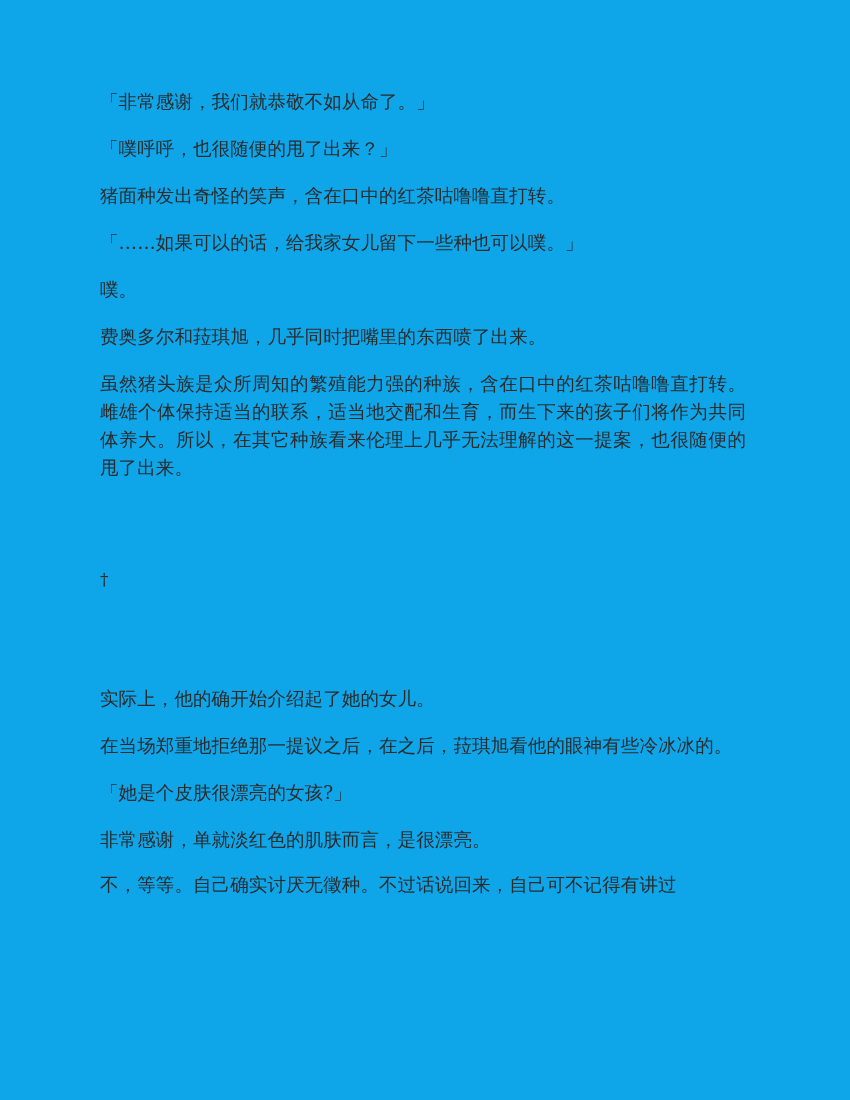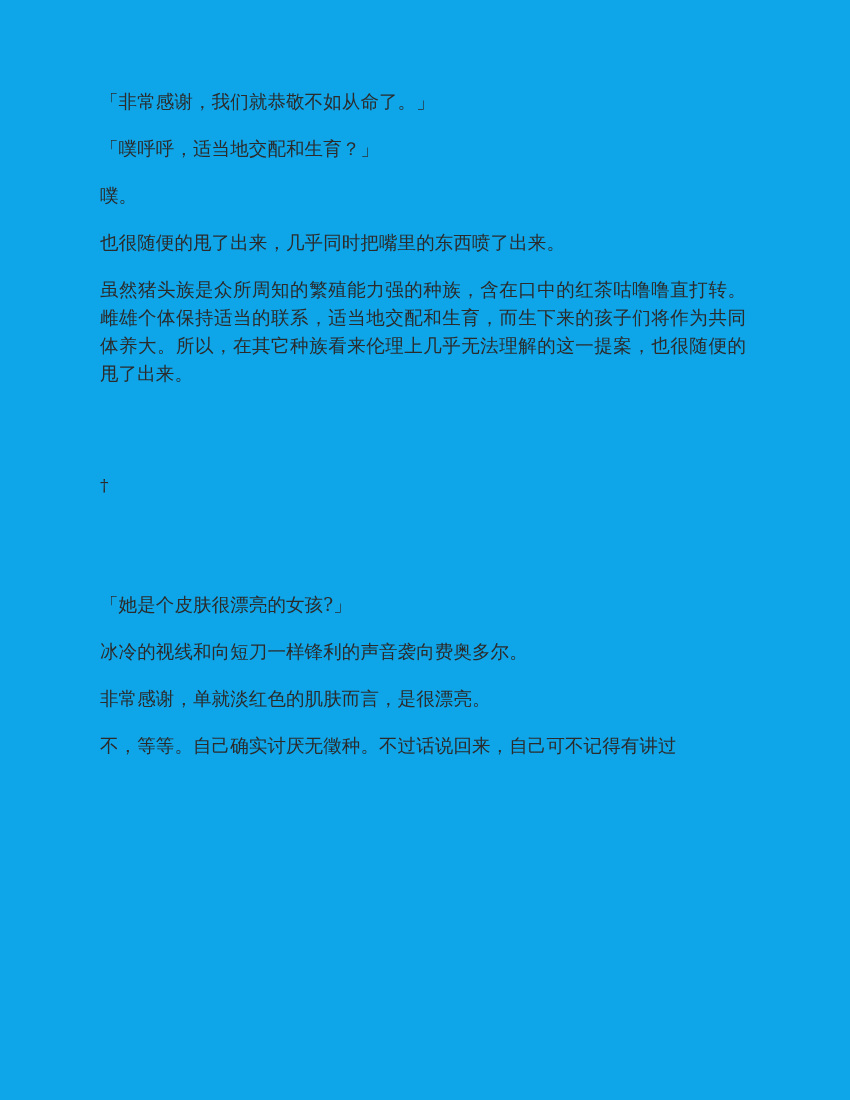--- a/index.html
+++ b/index.html
@@ -32,20 +32,21 @@
     color: #2b2b2b;
     margin: 0 0 19px 0;
     text-align: justify;
     text-justify: inter-character;
     letter-spacing: 0.1px;
     word-break: break-all;
   }
 
   .para:last-child {
     margin-bottom: 0;
+    font-family: Liberation Mono, monospace;
   }
 
   
   .scene-break {
     font-family: "DejaVu Serif", "Liberation Serif", serif;
     font-size: 17px;
     line-height: 28px;
     color: #2b2b2b;
     margin: 0;
     text-align: left;
@@ -61,41 +62,44 @@
   }
 </style>
 </head>
 <body>
 
 <div class="page">
   <div class="text-column">
 
     <p class="para">「非常感谢，我们就恭敬不如从命了。」</p>
 
-    <p class="para">「噗呼呼，适当地交配和生育？」</p>
+    <p class="para">「噗呼呼，也很随便的甩了出来？」</p>
 
+    <p class="para">猪面种发出奇怪的笑声，含在口中的红茶咕噜噜直打转。</p>
 
+    <p class="para">「……如果可以的话，给我家女儿留下一些种也可以噗。」</p>
 
     <p class="para">噗。</p>
 
-    <p class="para">也很随便的甩了出来，几乎同时把嘴里的东西喷了出来。</p>
+    <p class="para">费奥多尔和菈琪旭，几乎同时把嘴里的东西喷了出来。</p>
 
     <p class="para">虽然猪头族是众所周知的繁殖能力强的种族，含在口中的红茶咕噜噜直打转。雌雄个体保持适当的联系，适当地交配和生育，而生下来的孩子们将作为共同体养大。所以，在其它种族看来伦理上几乎无法理解的这一提案，也很随便的甩了出来。</p>
 
     <div class="spacer-before-break"></div>
 
     <p class="scene-break">†</p>
 
     <div class="spacer-after-break"></div>
 
+    <p class="para">实际上，他的确开始介绍起了她的女儿。</p>
 
+    <p class="para">在当场郑重地拒绝那一提议之后，在之后，菈琪旭看他的眼神有些冷冰冰的。</p>
 
     <p class="para">「她是个皮肤很漂亮的女孩?」</p>
 
-    <p class="para">冰冷的视线和向短刀一样锋利的声音袭向费奥多尔。</p>
 
     <p class="para">非常感谢，单就淡红色的肌肤而言，是很漂亮。</p>
 
 
     <p class="para">不，等等。自己确实讨厌无徵种。不过话说回来，自己可不记得有讲过</p>
 
   </div>
 </div>
 
 </body></html>

